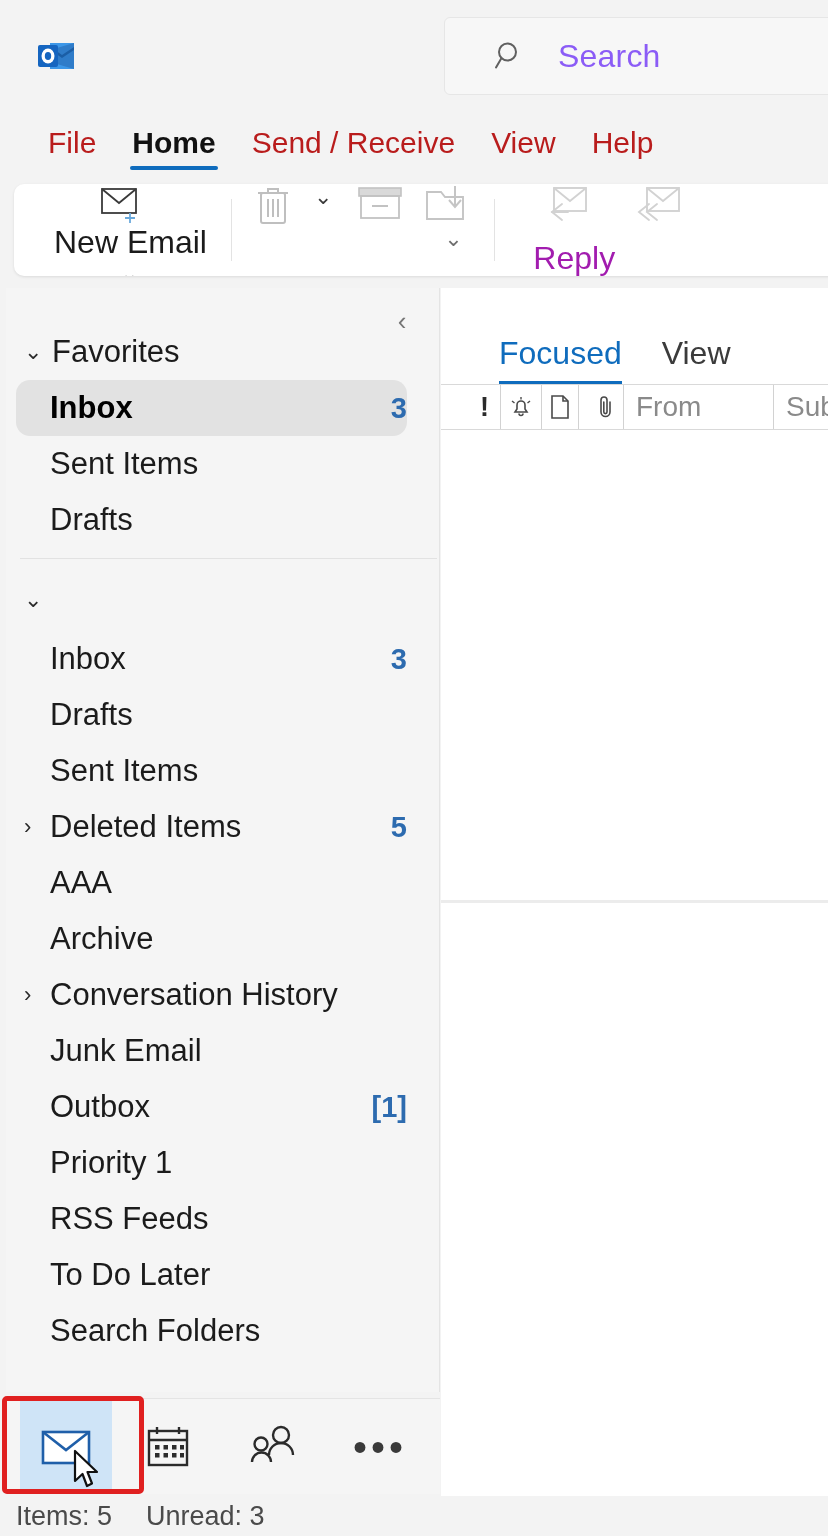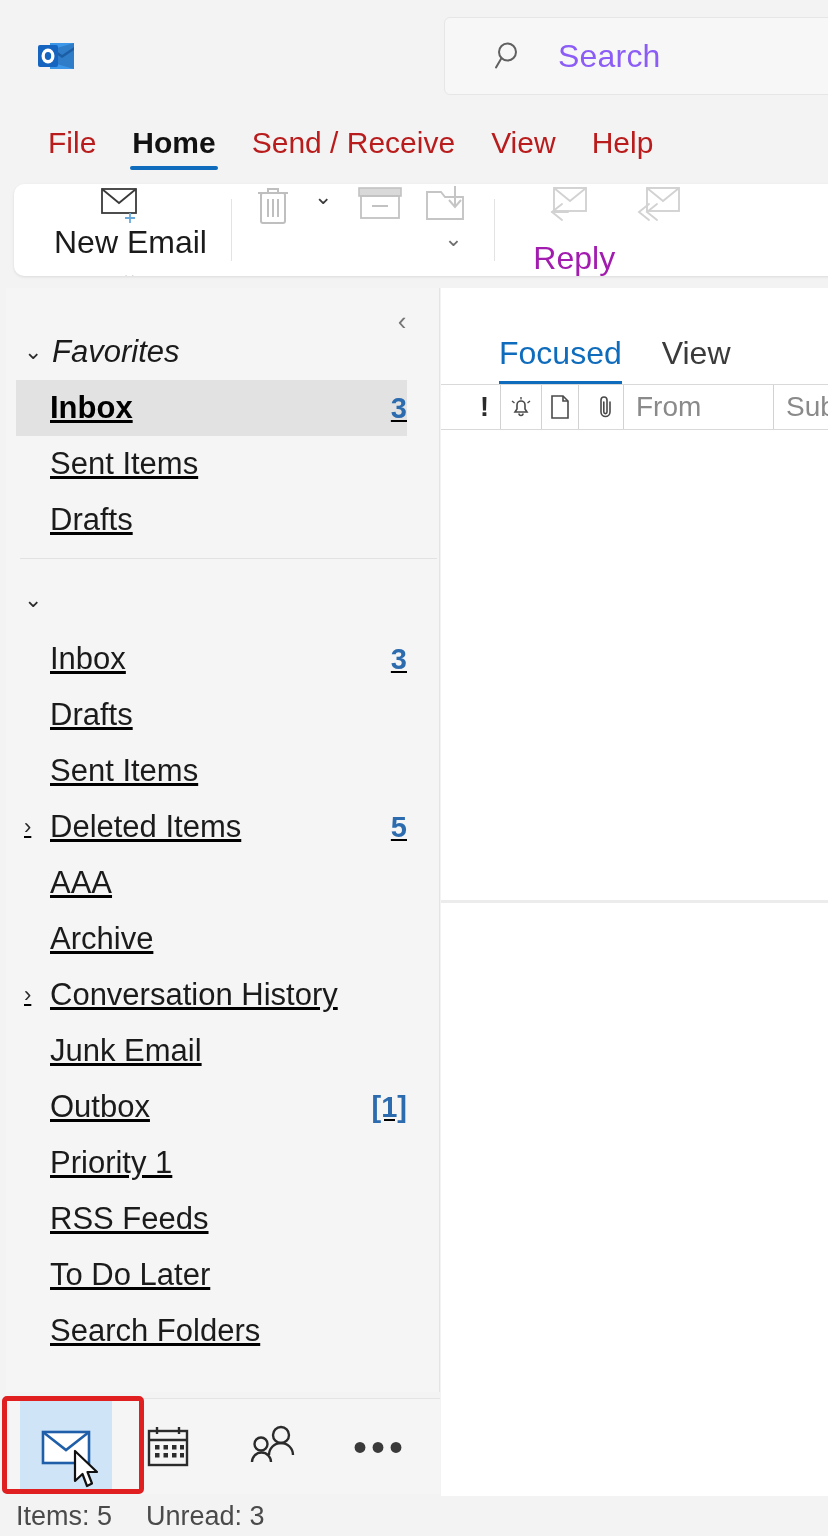--- a/index.html
+++ b/index.html
@@ -138,35 +138,34 @@
     font-size: 31px;
     color: #1B1B1B;
     cursor: default;
   }
   .group-header .chev {
     font-size: 22px;
     color: #2B2B2B;
     width: 26px;
     flex: 0 0 auto;
   }
-  .group-header .glabel { margin-left: 2px; font-style: italic; }
+  .group-header .glabel { margin-left: 2px; }
   .divider {
     height: 1px;
     background: #E2E2E2;
     margin: 10px 2px 10px 14px;
   }
   .folder-row {
     position: relative;
     display: flex; align-items: center;
     height: 56px;
     margin: 0 32px 0 10px;
     padding-left: 8px;
-    border-radius: 0;
+    border-radius: 14px;
     cursor: default;
-    text-decoration: underline;
   }
   .folder-row.selected { background: #E2E2E2; }
   .folder-row .chev {
     font-size: 22px; color: #2B2B2B;
     width: 26px;
     flex: 0 0 auto;
     text-align: left;
   }
   .folder-row .chev.empty { visibility: hidden; }
   .folder-name {

